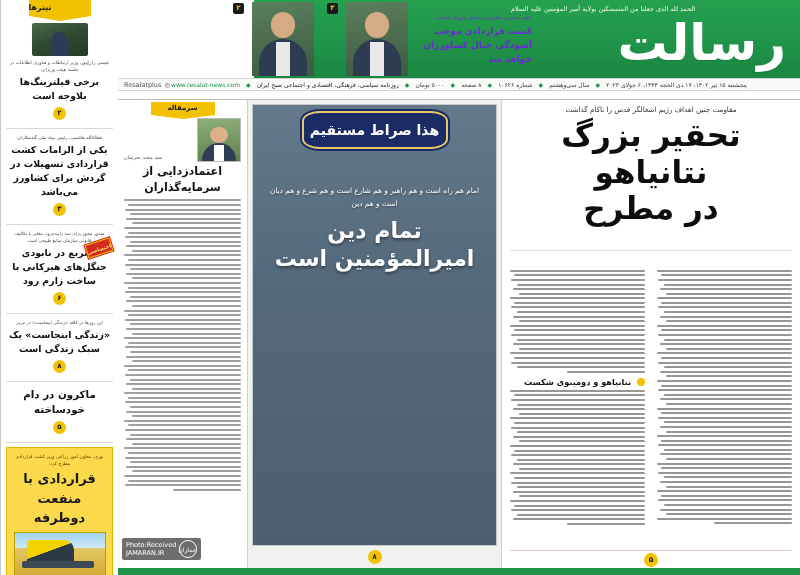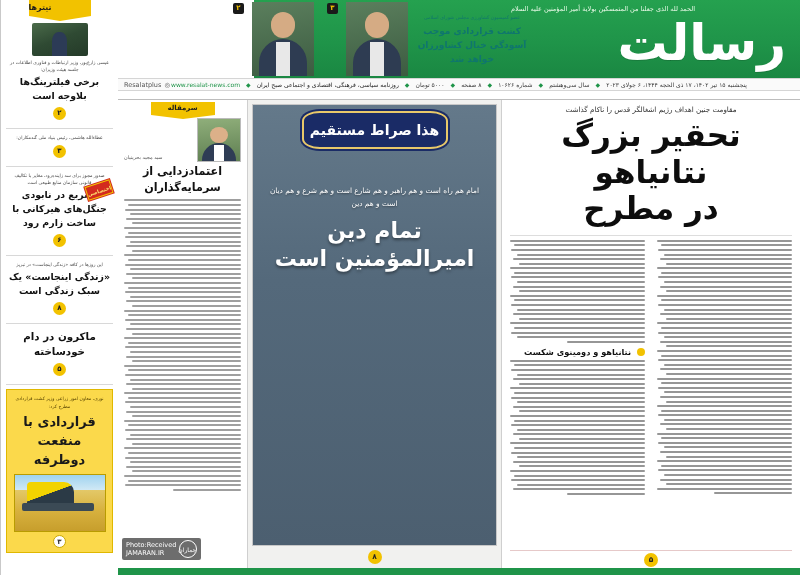--- a/index.html
+++ b/index.html
@@ -122,21 +122,21 @@
   .logo-wrap {
     position: absolute; right: 14px; top: 12px; width: 250px; height: 62px;
     display: flex; align-items: center; justify-content: flex-start;
   }
   .logo-word {
     font-size: 50px; font-weight: bold; color: #ffffff; line-height: 1;
     letter-spacing: -2px; text-shadow: 0 1px 0 rgba(0,0,0,.12);
   }
   .mast-quote {
     position: absolute; right: 268px; top: 14px; width: 120px;
-    text-align: center; color: #0f766e;
+    color: #6d28d9;
   }
   .mq-kicker { font-size: 4.8px; line-height: 1.6; opacity: .92; }
   .mq-title { font-size: 9px; font-weight: bold; line-height: 1.6; margin-top: 2px; }
   .mast-photo {
     position: absolute; width: 62px; height: 74px; top: 2px; overflow: hidden;
     background: linear-gradient(170deg, #5b7f5d 0%, #3c5b41 100%);
   }
   .mast-photo.p1 { right: 392px; }
   .mast-photo.p2 { right: 486px; }
   .mast-photo .head {
@@ -298,22 +298,22 @@
   }
   .lead-kicker {
     font-size: 7.2px; color: #333; text-align: center; margin-bottom: 3px;
   }
   .lead-title {
     font-size: 31px; font-weight: bold; text-align: center; color: #0d0d0d;
     line-height: 1.18; letter-spacing: -1.2px;
   }
   .lead-title .l2 { display: block; }
   .lead-cols {
-    margin-top: 8px; flex: 1; display: flex; gap: 12px; border-top: 1px solid #ddd;
-    padding-top: 4px;
+    margin-top: 23px; flex: 1; display: flex; gap: 12px; border-top: 1px solid #ddd;
+    padding-top: 19px;
   }
   .lead-col { flex: 1; position: relative; }
   .drop-dot {
     display: inline-block; width: 8px; height: 8px; border-radius: 50%;
     background: #f2c200; vertical-align: middle; margin-left: 3px;
   }
   .sub-head {
     font-size: 8.2px; font-weight: bold; color: #111; margin: 4px 0 3px;
     display: flex; align-items: center; gap: 3px;
   }
@@ -642,20 +642,21 @@
     <div class="sb-ribbon">تیترها</div>
     <div id="sb-list">
         <div class="sb-item">
           <div class="sb-thumb"></div>
           <div class="sb-kicker">عیسی زارع‌پور، وزیر ارتباطات و فناوری اطلاعات در جلسه هیئت وزیران:</div>
           <div class="sb-title sm">برخی فیلترینگ‌ها بلاوجه است</div>
           <div class="sb-num">۲</div>
         </div>
         <div class="sb-item">
           <div class="sb-kicker">عطاءالله هاشمی، رئیس بنیاد ملی گندمکاران:</div>
+          <div class="sb-title sm">یکی از الزامات کشت قراردادی تسهیلات در گردش برای کشاورز می‌باشد</div>
           <div class="sb-num">۳</div>
         </div>
         <div class="sb-item">
           <div class="sb-badge">اختصاصی</div>
           <div class="sb-kicker">صدور مجوز برای سد زاینده‌رود، مغایر با تکالیف قانونی سازمان منابع طبیعی است</div>
           <div class="sb-title sm">تسریع در نابودی جنگل‌های هیرکانی با ساخت زارم رود</div>
           <div class="sb-num">۶</div>
         </div>
         <div class="sb-item">
           <div class="sb-kicker">این روزها در کافه «زندگی اینجاست» در تبریز</div>

